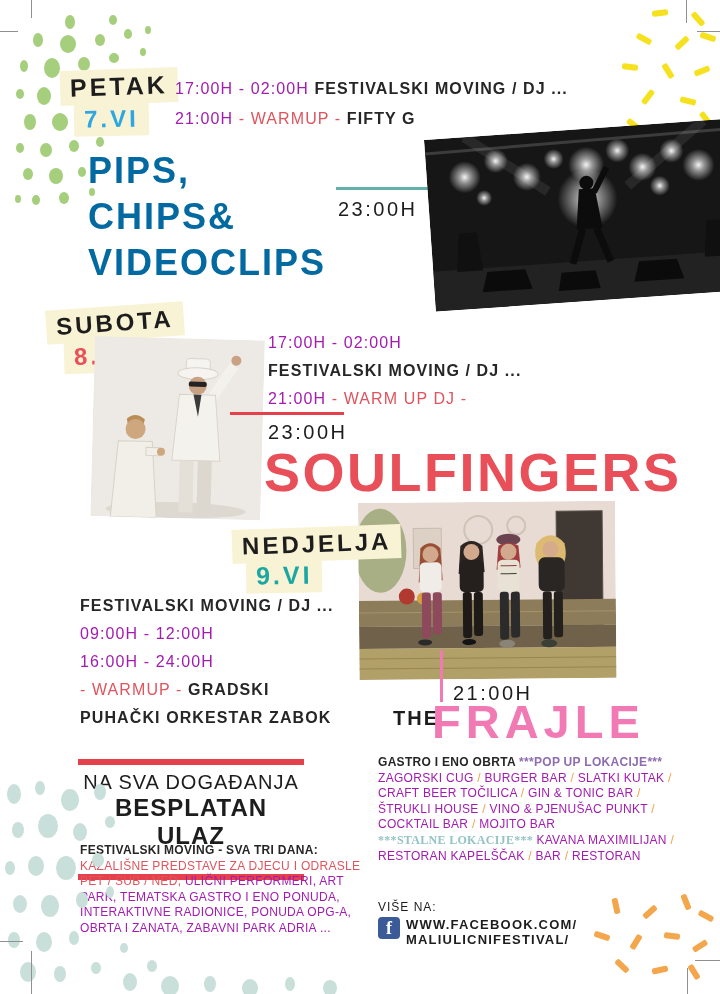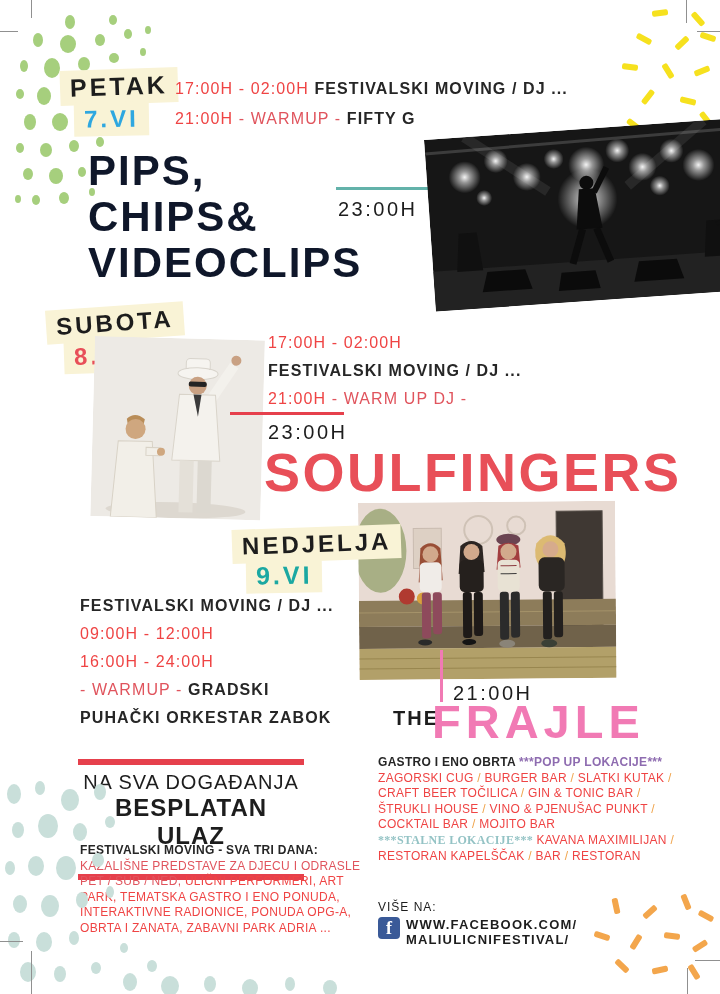--- a/index.html
+++ b/index.html
@@ -1,31 +1,31 @@
 <!DOCTYPE html>
 <html><head>
 <meta charset="utf-8">
 <style>
   html,body{margin:0;padding:0;background:#ffffff;}
   .page{position:relative;width:720px;height:994px;overflow:hidden;background:#ffffff;
         font-family:"Liberation Sans","DejaVu Sans",sans-serif;color:#262626;}
   .abs{position:absolute;white-space:nowrap;}
   
   .sched{font-size:16px;letter-spacing:1.1px;line-height:26px;}
-  .seg-k{color:#ef4444;}
+  .seg-k{color:#a21caf;}
   .seg-b{color:#262626;font-weight:700;}
   .seg-r{color:#e0545d;margin-top:44px;}
   .seg-p{color:#8e6cb0;font-weight:700;}
   .seg-t{color:#94c3c5;font-weight:700;font-family:Liberation Serif, serif;}
   .seg-o{color:#f0a44c;}
   
   .chip{position:absolute;background:#f9f3d6;padding:3px 10px;font-weight:700;
         color:#1d1d1d;letter-spacing:3px;}
   
-  .band-teal{color:#0f172a;font-weight:700;font-size:42px;line-height:46px;letter-spacing:2px;}
+  .band-teal{color:#0369a1;font-weight:700;font-size:36px;line-height:46px;letter-spacing:2px;}
   .band-red{color:#e84f58;font-weight:700;font-size:54px;letter-spacing:2.5px;}
   .band-pink{color:#f17ab4;font-weight:700;font-size:47px;letter-spacing:5px;}
   .time-label{font-size:20px;letter-spacing:2.5px;color:#1d1d1d;}
   .rule{position:absolute;}
   
   .free-box{position:absolute;width:226px;text-align:center;}
   .red-bar{height:6px;background:#e6404c;width:100%;}
   .fe1{font-size:20px;letter-spacing:1px;color:#1d1d1d;margin-top:6px;}
   .fe2{font-size:24px;letter-spacing:1px;color:#1d1d1d;font-weight:700;margin-bottom:24px;}
   

